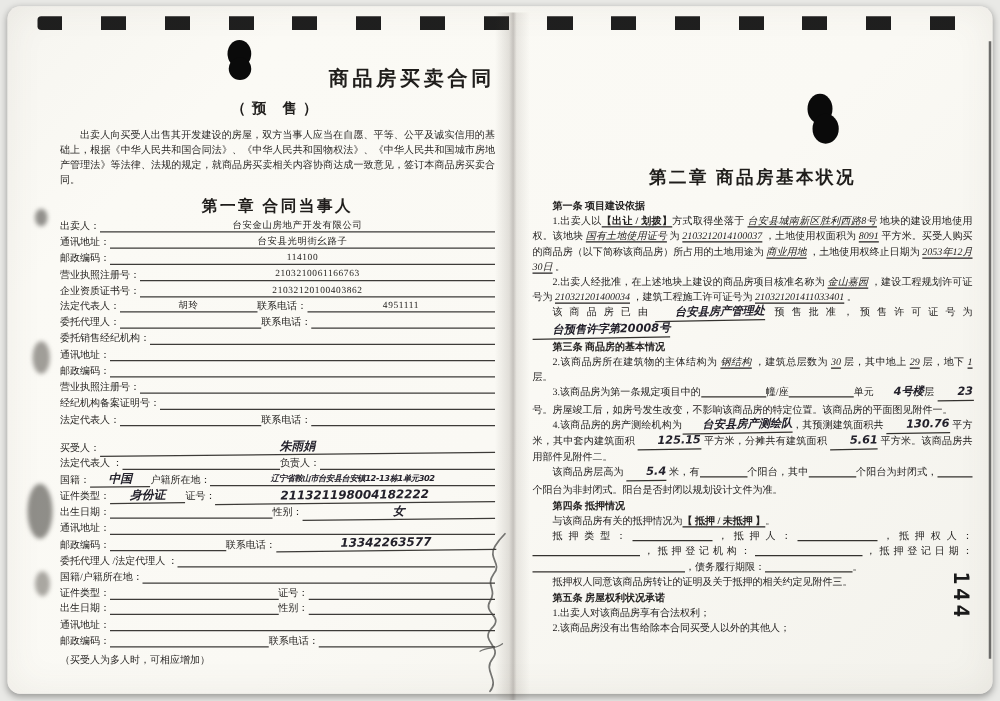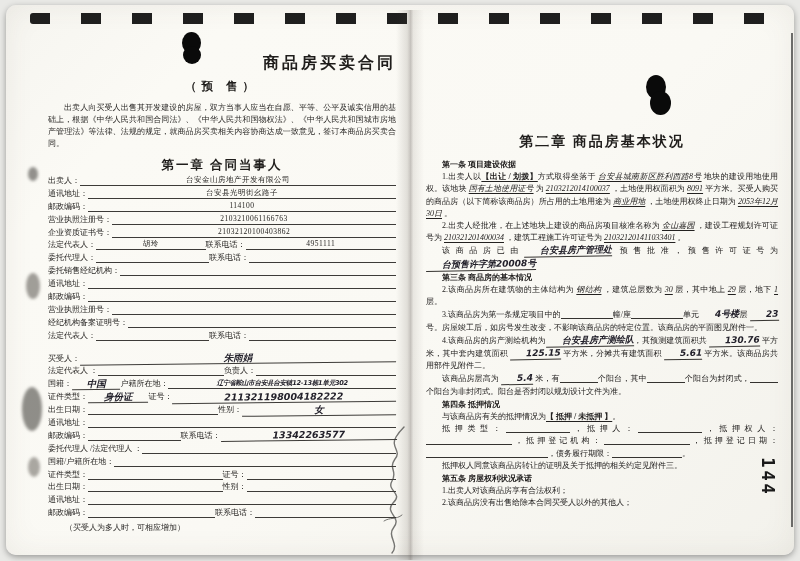--- a/index.html
+++ b/index.html
@@ -52,21 +52,21 @@
   .chapter{font-size:12.5px;font-weight:bold;text-align:center;letter-spacing:2px;margin-top:7px;margin-bottom:0;}
   .form{font-size:8px;}
   .form-row{display:flex;align-items:center;height:12.9px;}
   .flabel{white-space:nowrap;color:#262422;}
   .fvalue{
     flex-grow:1;border-bottom:1px solid #3d3b38;text-align:center;
     min-width:10px;height:10px;line-height:10px;overflow:visible;white-space:nowrap;
   }
   .fvalue.print{font-size:7.5px;letter-spacing:.5px;}
   .row-gap{height:10px;}
-  .footnote{font-size:8px;margin-top:3px;color:#2a2826;margin-left:17px;}
+  .footnote{font-size:8px;margin-top:3px;color:#2a2826;}
   
   .hw,.fvalue.hw,.fvalue.hw-sm{
     font-family:"DejaVu Sans",sans-serif;font-style:italic;font-weight:600;
     color:#23212b;
   }
   .fvalue.hw{font-size:9.5px;transform:rotate(-.6deg);}
   .fvalue.hw-sm{font-size:6.6px;letter-spacing:-.3px;}
   .page-left .fvalue.hw{height:11px;line-height:11px;}
   
   .page-right{position:absolute;left:420px;top:26px;width:352px;height:520px;}

